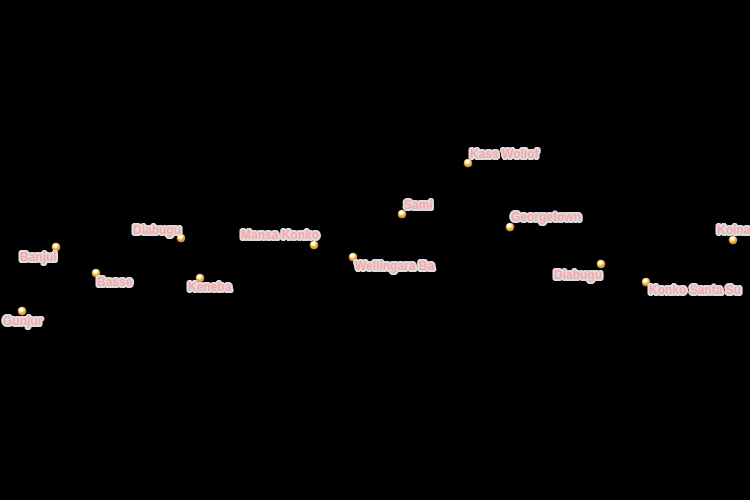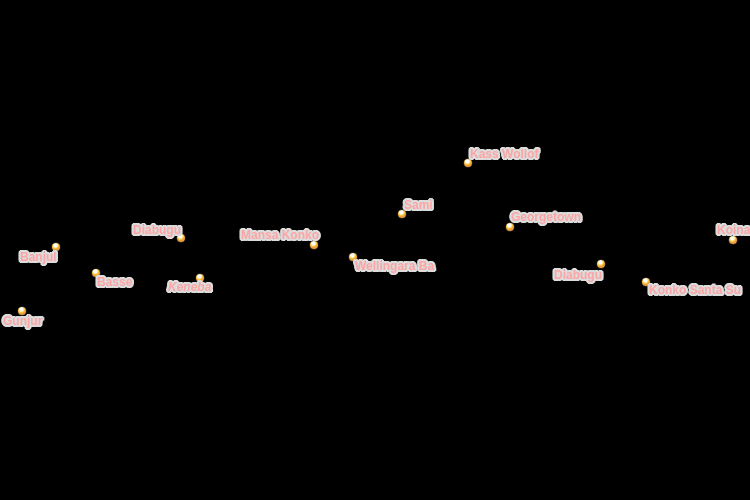--- a/index.html
+++ b/index.html
@@ -66,21 +66,21 @@
   <div class="marker-layer">
       <div class="city-dot" style="left: 52px; top: 243px;"></div>
       <div class="city-label" style="left: 20px; top: 250px;">Banjul</div>
       <div class="city-dot" style="left: 92px; top: 269px;"></div>
       <div class="city-label" style="left: 97px; top: 275px;">Basse</div>
       <div class="city-dot" style="left: 18px; top: 307px;"></div>
       <div class="city-label" style="left: 3px; top: 314px;">Gunjur</div>
       <div class="city-dot" style="left: 177px; top: 234px;"></div>
       <div class="city-label" style="left: 133px; top: 223px;">Diabugu</div>
       <div class="city-dot" style="left: 196px; top: 274px;"></div>
-      <div class="city-label" style="left: 168px; top: 280px; font-style: italic;">Keneba</div>
+      <div class="city-label" style="left: 188px; top: 280px;">Keneba</div>
       <div class="city-dot" style="left: 310px; top: 241px;"></div>
       <div class="city-label" style="left: 241px; top: 228px;">Mansa Konko</div>
       <div class="city-dot" style="left: 349px; top: 253px;"></div>
       <div class="city-label" style="left: 355px; top: 259px;">Wellingara Ba</div>
       <div class="city-dot" style="left: 398px; top: 210px;"></div>
       <div class="city-label" style="left: 404px; top: 198px;">Sami</div>
       <div class="city-dot" style="left: 464px; top: 159px;"></div>
       <div class="city-label" style="left: 470px; top: 147px;">Kass Wollof</div>
       <div class="city-dot" style="left: 506px; top: 223px;"></div>
       <div class="city-label" style="left: 511px; top: 210px;">Georgetown</div>

